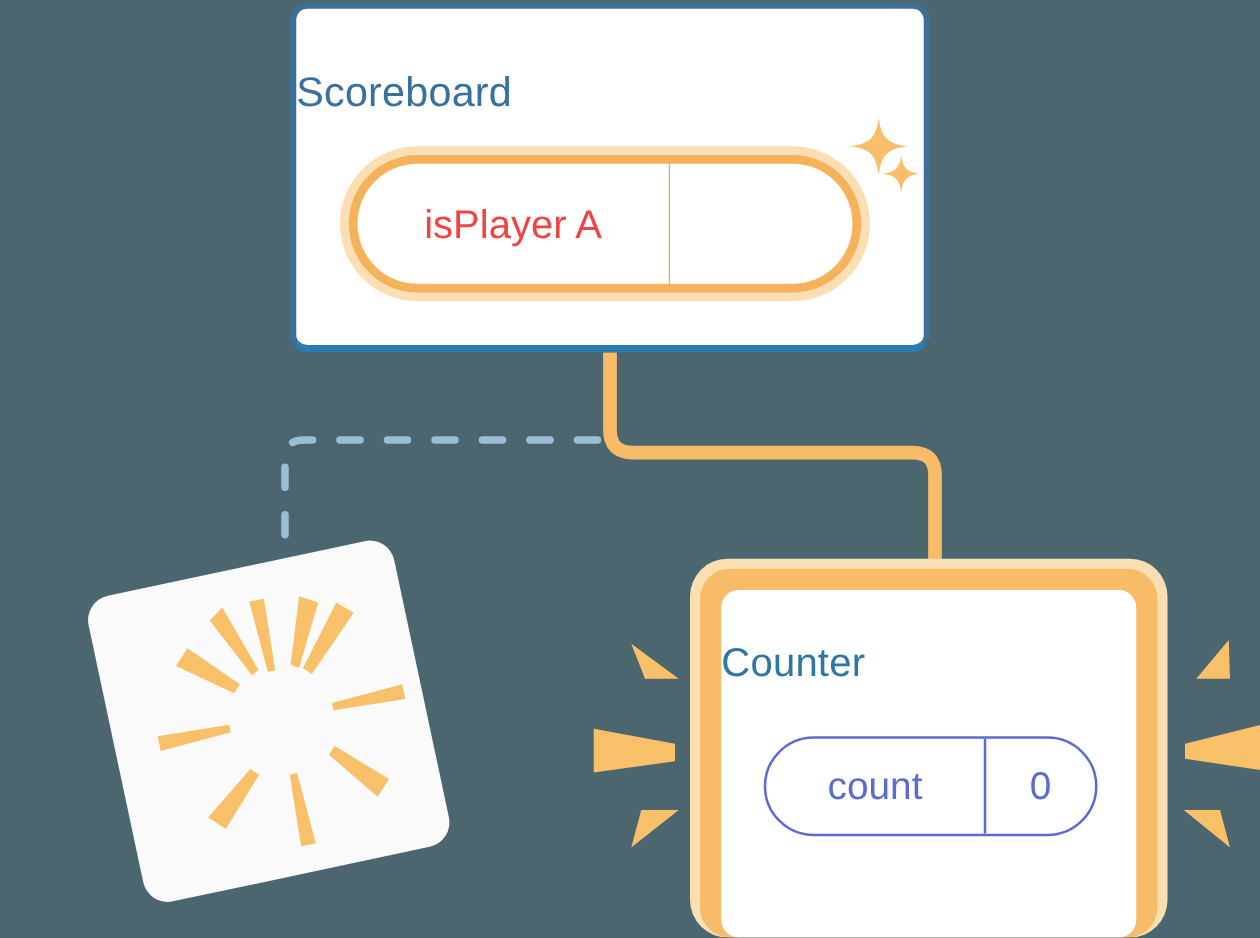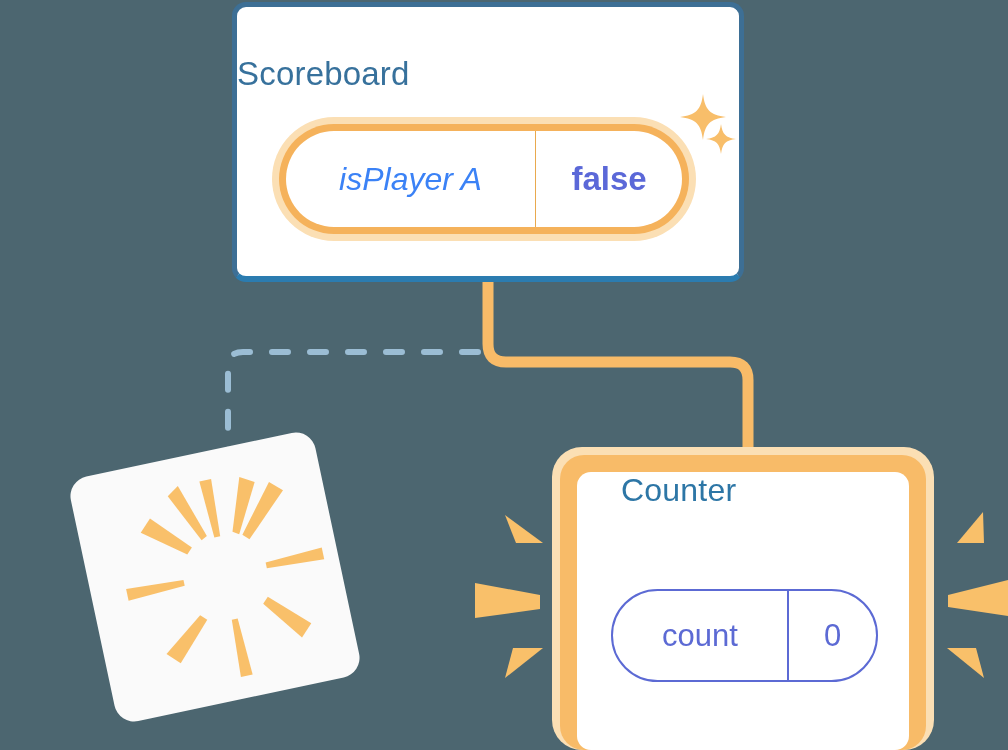--- a/index.html
+++ b/index.html
@@ -61,23 +61,22 @@
     box-sizing:border-box;
   }
   .sb-pill-inner{
     width:100%;height:100%;
     background:#ffffff;
     border-radius:999px;
     display:flex;
   }
   .sb-pill-inner .pill-key{
     flex:0 0 250px;
-    font-size:32px;color:#3b82f6;font-weight:400;
+    font-size:32px;color:#ef4444;font-weight:400;
     border-right:1.6px solid #e9a94e;
-    font-style:italic;
   }
   .sb-pill-inner .pill-val{
     flex:1;
     font-size:33px;color:#5b68d8;font-weight:700;
   }
 
   
   .sparkle{position:absolute;z-index:9;}
   .sparkle-big{left:680px;top:94px;}
   .sparkle-small{left:706px;top:124px;}
@@ -94,24 +93,24 @@
     border-radius:24px;
     background:#f8bb68;
     z-index:5;
   }
   .counter-card{
     left:577px;top:472px;width:332px;height:278px;
     border-radius:14px;
     background:#ffffff;
     z-index:6;
   }
-  .counter-title{color:#2d76a6;font-size:32px;padding-left:44px;}
+  .counter-title{color:#2d76a6;margin-top:40px;font-size:32px;}
 
   .ct-pill{
-    position:absolute;left:611px;top:589px;width:267px;height:93px;
+    position:absolute;left:611px;top:589px;width:267px;height:80px;
     border:2px solid #5c6ad4;
     border-radius:999px;
     background:#ffffff;
     display:flex;
     z-index:8;
     box-sizing:border-box;
   }
   .ct-pill .pill-key{
     flex:0 0 176px;
     font-size:31px;color:#5c6ad4;
@@ -191,21 +190,20 @@
   </svg>
 
   <div class="card scoreboard-card">
     <div class="card-title scoreboard-title">Scoreboard</div>
   </div>
 
   <div class="sb-pill-wrap">
     <div class="sb-pill">
       <div class="sb-pill-inner">
         <div class="pill-key">isPlayer A</div>
-        <div class="pill-val">false</div>
       </div>
     </div>
   </div>
 
   <svg class="sparkle sparkle-big" width="46" height="46" viewBox="0 0 46 46" xmlns="http://www.w3.org/2000/svg">
     <path d="M23 0 C25 16 30 21 46 23 C30 25 25 30 23 46 C21 30 16 25 0 23 C16 21 21 16 23 0 Z" fill="#f8be6a"></path>
   </svg>
   <svg class="sparkle sparkle-small" width="30" height="30" viewBox="0 0 30 30" xmlns="http://www.w3.org/2000/svg">
     <path d="M15 0 C16.4 10.4 19.6 13.6 30 15 C19.6 16.4 16.4 19.6 15 30 C13.6 19.6 10.4 16.4 0 15 C10.4 13.6 13.6 10.4 15 0 Z" fill="#f8be6a"></path>
   </svg>

